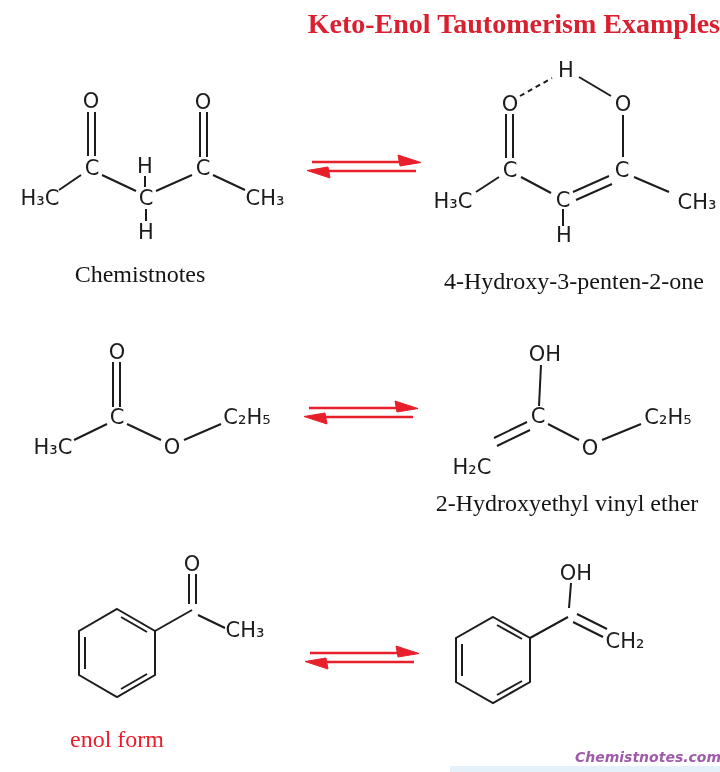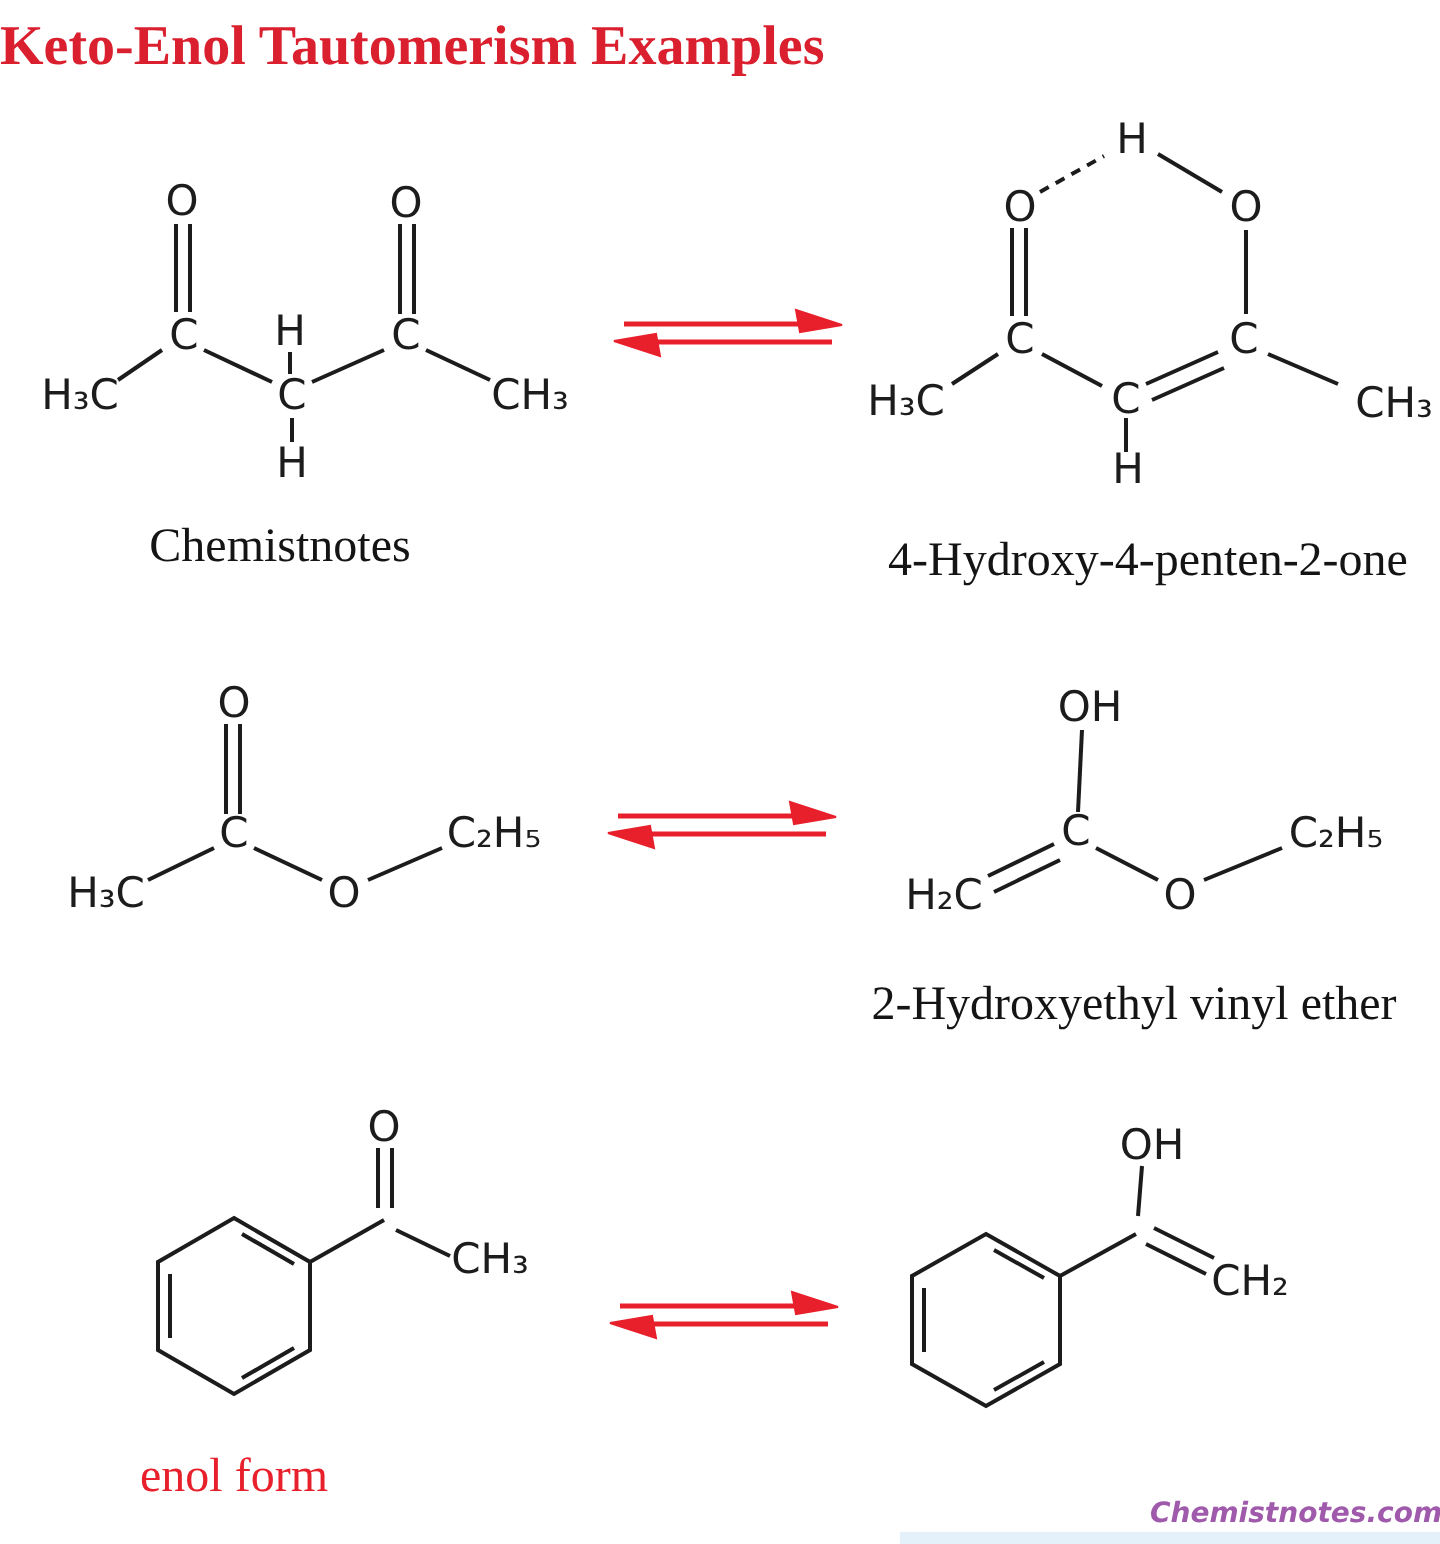--- a/index.html
+++ b/index.html
@@ -1,18 +1,18 @@
 <!DOCTYPE html>
 <html><head>
 <meta charset="utf-8">
 <style>
   html,body{margin:0;padding:0;background:#ffffff;}
   .canvas{position:relative;width:720px;height:772px;background:#ffffff;overflow:hidden;
           font-family:"Liberation Serif","DejaVu Serif",serif;}
-  .title{position:absolute;left:0;right:0;top:8px;text-align:left;
+  .title{position:absolute;left:0;right:0;top:8px;text-align:right;
          font-size:28px;font-weight:bold;color:#da1f2e;
          font-family:"Liberation Serif","DejaVu Serif",serif;}
   .bonds{position:absolute;left:0;top:0;}
   .atom{position:absolute;transform:translate(-50%,-50%);
         font-family:"DejaVu Sans","Liberation Sans",sans-serif;
         font-size:21px;color:#1c1c1c;white-space:nowrap;line-height:1;}
   .caption{position:absolute;transform:translate(-50%,-50%);
            font-size:24px;color:#141414;white-space:nowrap;
            font-family:"Liberation Serif","DejaVu Serif",serif;}
   .caption.red{color:#e8202c;}
@@ -122,31 +122,31 @@
 
   <span class="atom" style="left:566px;top:70px">H</span>
   <span class="atom" style="left:510px;top:104px">O</span>
   <span class="atom" style="left:623px;top:104px">O</span>
   <span class="atom" style="left:510px;top:170px">C</span>
   <span class="atom" style="left:453px;top:201px">H₃C</span>
   <span class="atom" style="left:563px;top:200px">C</span>
   <span class="atom" style="left:564px;top:235px">H</span>
   <span class="atom" style="left:622px;top:170px">C</span>
   <span class="atom" style="left:697px;top:202px">CH₃</span>
-  <div class="caption" style="left:574px;top:281px">4-Hydroxy-4-penten-2-one</div>
+  <div class="caption" style="left:574px;top:281px">4-Hydroxy-3-penten-2-one</div>
 
   <span class="atom" style="left:117px;top:352px">O</span>
   <span class="atom" style="left:117px;top:417px">C</span>
   <span class="atom" style="left:53px;top:447px">H₃C</span>
   <span class="atom" style="left:172px;top:447px">O</span>
   <span class="atom" style="left:247px;top:417px">C₂H₅</span>
 
   <span class="atom" style="left:545px;top:354px">OH</span>
   <span class="atom" style="left:538px;top:416px">C</span>
-  <span class="atom" style="left:472px;top:448px">H₂C</span>
+  <span class="atom" style="left:472px;top:467px">H₂C</span>
   <span class="atom" style="left:590px;top:448px">O</span>
   <span class="atom" style="left:668px;top:417px">C₂H₅</span>
   <div class="caption" style="left:567px;top:503px">2-Hydroxyethyl vinyl ether</div>
 
   <span class="atom" style="left:192px;top:564px">O</span>
   <span class="atom" style="left:245px;top:630px">CH₃</span>
   <div class="caption red" style="left:117px;top:739px">enol form</div>
 
   <span class="atom" style="left:576px;top:573px">OH</span>
   <span class="atom" style="left:625px;top:641px">CH₂</span>

